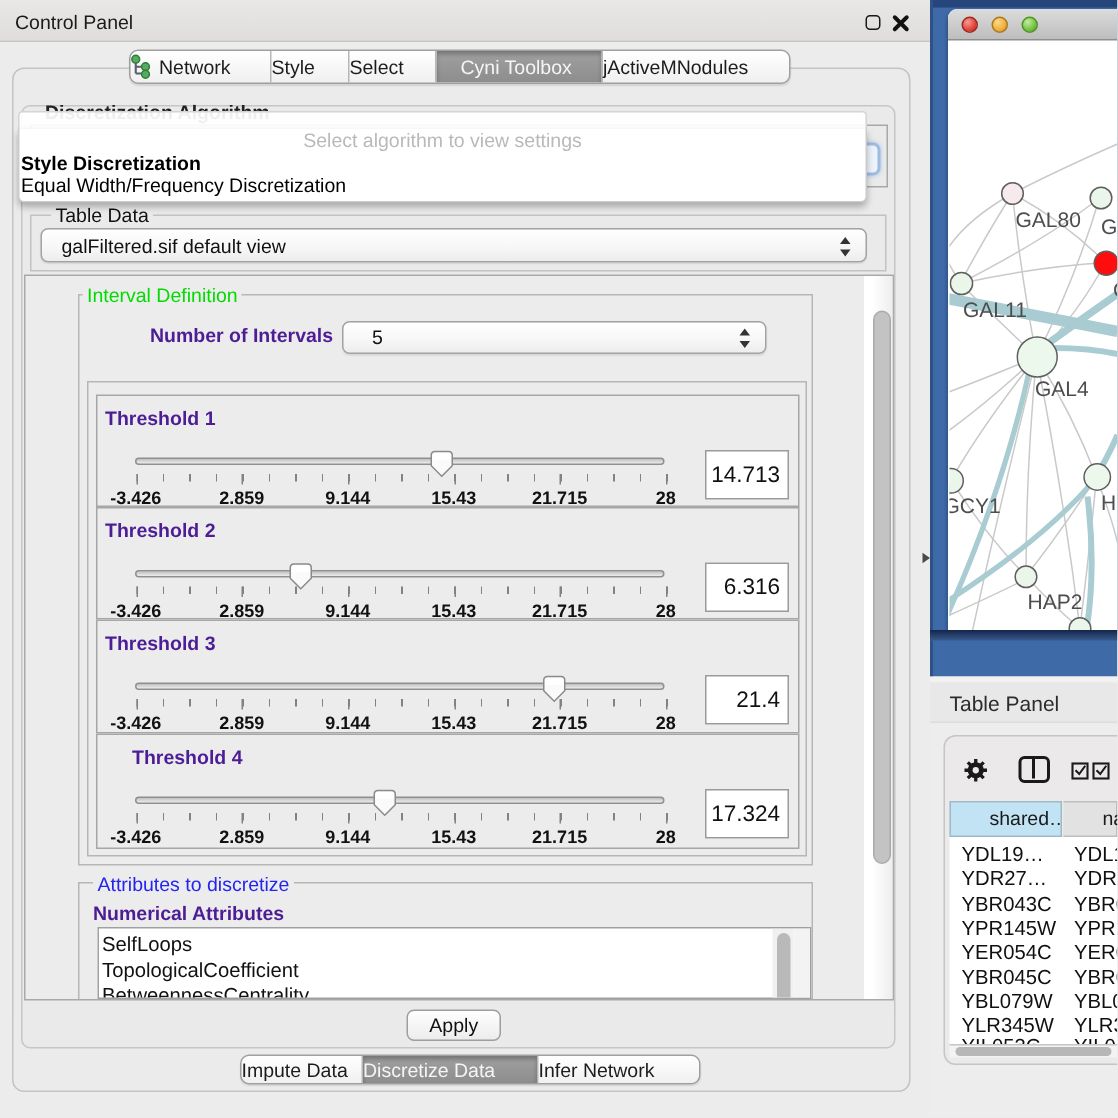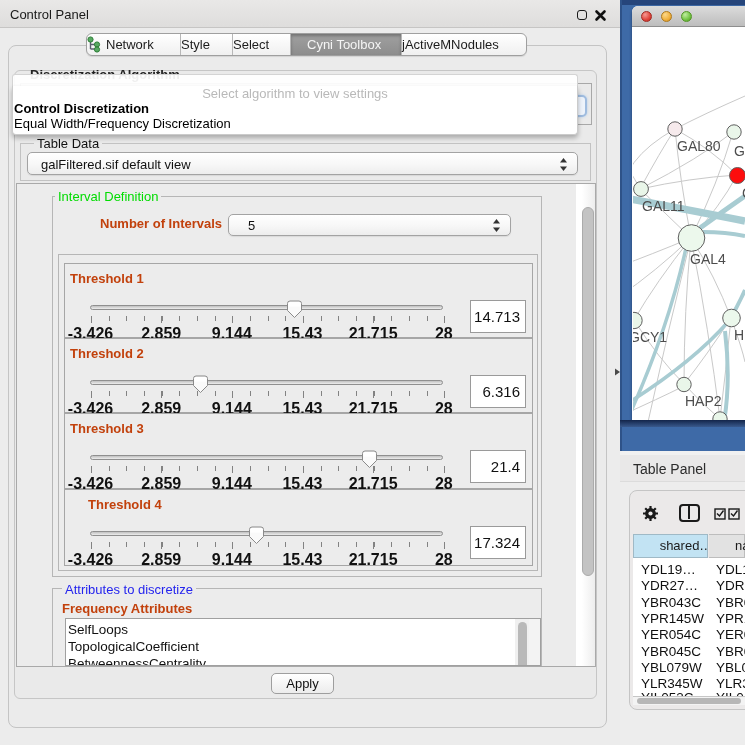--- a/index.html
+++ b/index.html
@@ -12,23 +12,23 @@
 .combo .ctext { position:absolute; left:13px; top:50%; transform:translateY(-50%);
   font-size:13px; color:#111; white-space:nowrap; }
 .seg { display:flex; position:absolute; border:1px solid #9f9f9f; border-radius:6px;
   background:linear-gradient(#ffffff,#f0f0f0); overflow:hidden;
   box-shadow:0 1px 1px rgba(0,0,0,0.10); }
 .seg .sg { display:flex; align-items:center; justify-content:flex-start;
   font-size:13px; color:#1c1c1c; border-right:1px solid #b7b7b7; height:100%; }
 .seg .sg:last-child { border-right:none; }
 .seg .dark { background:linear-gradient(#a0a0a0,#8d8d8d); color:#f5f5f5; box-shadow:inset 0 2px 3px rgba(0,0,0,0.28); }
 .rowbox { position:absolute; border:1px solid #a6a6a6; background:#ececec; }
-.blab { font-weight:bold; font-size:13px; color:#c2410c; position:absolute; white-space:nowrap; }
+.blab { font-weight:bold; font-size:13px; color:#4c1d95; position:absolute; white-space:nowrap; }
 .tick { position:absolute; width:1px; background:#828282; }
-.tlab { position:absolute; width:60px; text-align:center; font-size:16px; font-weight:bold; color:#111; }
+.tlab { position:absolute; width:60px; text-align:center; font-size:12px; font-weight:bold; color:#111; }
 .vfield { position:absolute; background:#fff; border:1px solid #9a9a9a;
   font-size:15px; color:#111; text-align:right; padding-right:5px; line-height:31px; }
 .gtitle { position:absolute; font-size:13px; white-space:nowrap; background:#ececec; padding:0 3px; }
 .gbox { position:absolute; border:1px solid #b2b2b2; }
 </style></head><body>
 <div id="page">
 
 <div class="abs" style="left:0;top:0;width:620px;height:28px;background:linear-gradient(#e9e8e7,#dedddc);border-bottom:1px solid #c6c5c4;"></div>
 <div class="abs" style="left:10px;top:7px;font-size:13px;color:#1a1a1a;">Control Panel</div>
 <div class="abs" style="left:577px;top:10px;width:10px;height:10px;border:1.5px solid #1a1a1a;border-radius:3px;"></div>
@@ -166,30 +166,35 @@
 <div class="tick" style="left:443.8px;top:542px;height:7px;"></div>
 <div class="tlab" style="left:413.8px;top:550.5px;">28</div>
 <svg class="abs" style="left:248.0px;top:526px;" width="17" height="19" viewBox="0 0 17 19">
  <path d="M1.5,3.5 Q1.5,1 4,1 H13 Q15.5,1 15.5,3.5 V10.5 L8.5,17.5 L1.5,10.5 Z" fill="#fafafa" stroke="#8a8a8a" stroke-width="1"></path>
  <path d="M2.5,3.5 Q2.5,2 4,2 H13 Q14.5,2 14.5,3.5 V6.5 H2.5 Z" fill="#ffffff"></path>
 </svg>
 <div class="vfield" style="left:470px;top:526px;width:56px;height:33px;">17.324</div>
 
 <div class="gbox" style="left:52px;top:588px;width:490px;height:78px;border-bottom:none;border-color:#b6b6b6;"></div>
 <div class="gtitle" style="left:62px;top:582px;color:#2424ee;">Attributes to discretize</div>
-<div class="blab" style="left:62px;top:601px;">Frequency Attributes</div>
+<div class="blab" style="left:62px;top:601px;">Numerical Attributes</div>
 <div class="abs" style="left:65px;top:618px;width:476px;height:48px;background:#fff;border:1px solid #a0a0a0;overflow:hidden;">
  <div style="position:absolute;left:2px;top:2px;font-size:13.5px;color:#111;line-height:17px;">SelfLoops<br>TopologicalCoefficient<br>BetweennessCentrality</div>
  <div style="position:absolute;left:449px;top:0;width:14px;height:48px;background:#f0f0f0;"></div>
  <div style="position:absolute;left:463px;top:0;width:13px;height:48px;background:#f3f3f3;"></div>
  <div style="position:absolute;left:452px;top:3px;width:9px;height:48px;background:#b9b9b9;border-radius:4.5px;"></div>
 </div>
 
 <div class="abs" style="left:271px;top:673px;width:63px;height:21px;border:1px solid #9e9e9e;border-radius:5px;background:linear-gradient(#ffffff,#ececec);text-align:center;line-height:19px;font-size:13px;color:#111;">Apply</div>
 
+<div class="seg" style="left:160px;top:703px;width:307px;height:20px;">
+ <div class="sg" style="width:81px;">Impute Data</div>
+ <div class="sg dark" style="width:117px;">Discretize Data</div>
+ <div class="sg" style="width:107px;">Infer Network</div>
+</div>
 <svg class="abs" style="left:614px;top:368px;" width="7" height="8" viewBox="0 0 7 8">
  <path d="M1,0.5 L6,4 L1,7.5 Z" fill="#4a4a4a"></path>
 </svg>
 
 <div class="abs" style="left:620px;top:0;width:125px;height:451px;background:#3e6aa7;"></div>
 <div class="abs" style="left:620px;top:0;width:125px;height:5px;background:#26457b;"></div>
 <div class="abs" style="left:620px;top:0;width:2px;height:451px;background:#2e5288;"></div>
 <div class="abs" style="left:632px;top:6px;width:113px;height:414px;background:#fff;border-radius:6px 0 0 0;box-shadow:0 2px 3px rgba(10,25,50,0.55);overflow:hidden;">
  <div style="position:absolute;left:0;top:0;width:113px;height:21px;background:linear-gradient(#dcdcdc,#bdbdbd);border-bottom:1px solid #8e8e8e;"></div>
  <div style="position:absolute;left:9px;top:5px;width:11px;height:11px;border-radius:50%;background:radial-gradient(circle at 35% 30%,#f59a93,#e0443a 60%,#b02c24);border:0.5px solid #9f2a23;"></div>
@@ -296,14 +301,14 @@
     </div>
 <div class="abs" style="left:716px;top:690px;width:29px;height:6px;overflow:hidden;">
       <div style="font-size:13.5px;color:#101010;">YIL0</div>
     </div>
 <div class="abs" style="left:633px;top:696px;width:112px;height:9px;background:#f3f3f3;border-top:1px solid #c6c6c6;"></div>
 <div class="abs" style="left:637px;top:697.5px;width:104px;height:6.5px;background:#b7b7b7;border-radius:3px;"></div>
 
 <div class="abs" style="left:12px;top:74px;width:566px;height:12px;background:rgba(255,255,255,0.93);border:1px solid #d4d4d4;border-bottom:none;border-radius:3px 3px 0 0;"></div>
 <div class="abs" style="left:12px;top:86px;width:566px;height:49px;background:#ffffff;border:1px solid #cbcbcb;border-top:none;border-radius:0 0 4px 4px;box-shadow:0 3px 5px rgba(0,0,0,0.28);"></div>
 <div class="abs" style="left:12px;top:86px;width:566px;text-align:center;font-size:13px;color:#b9b9b9;">Select algorithm to view settings</div>
-<div class="abs" style="left:14px;top:101px;font-size:13px;font-weight:bold;color:#000;">Control Discretization</div>
+<div class="abs" style="left:14px;top:101px;font-size:13px;font-weight:bold;color:#000;">Style Discretization</div>
 <div class="abs" style="left:14px;top:116px;font-size:13px;color:#000;">Equal Width/Frequency Discretization</div>
 </div>
 </body></html>

